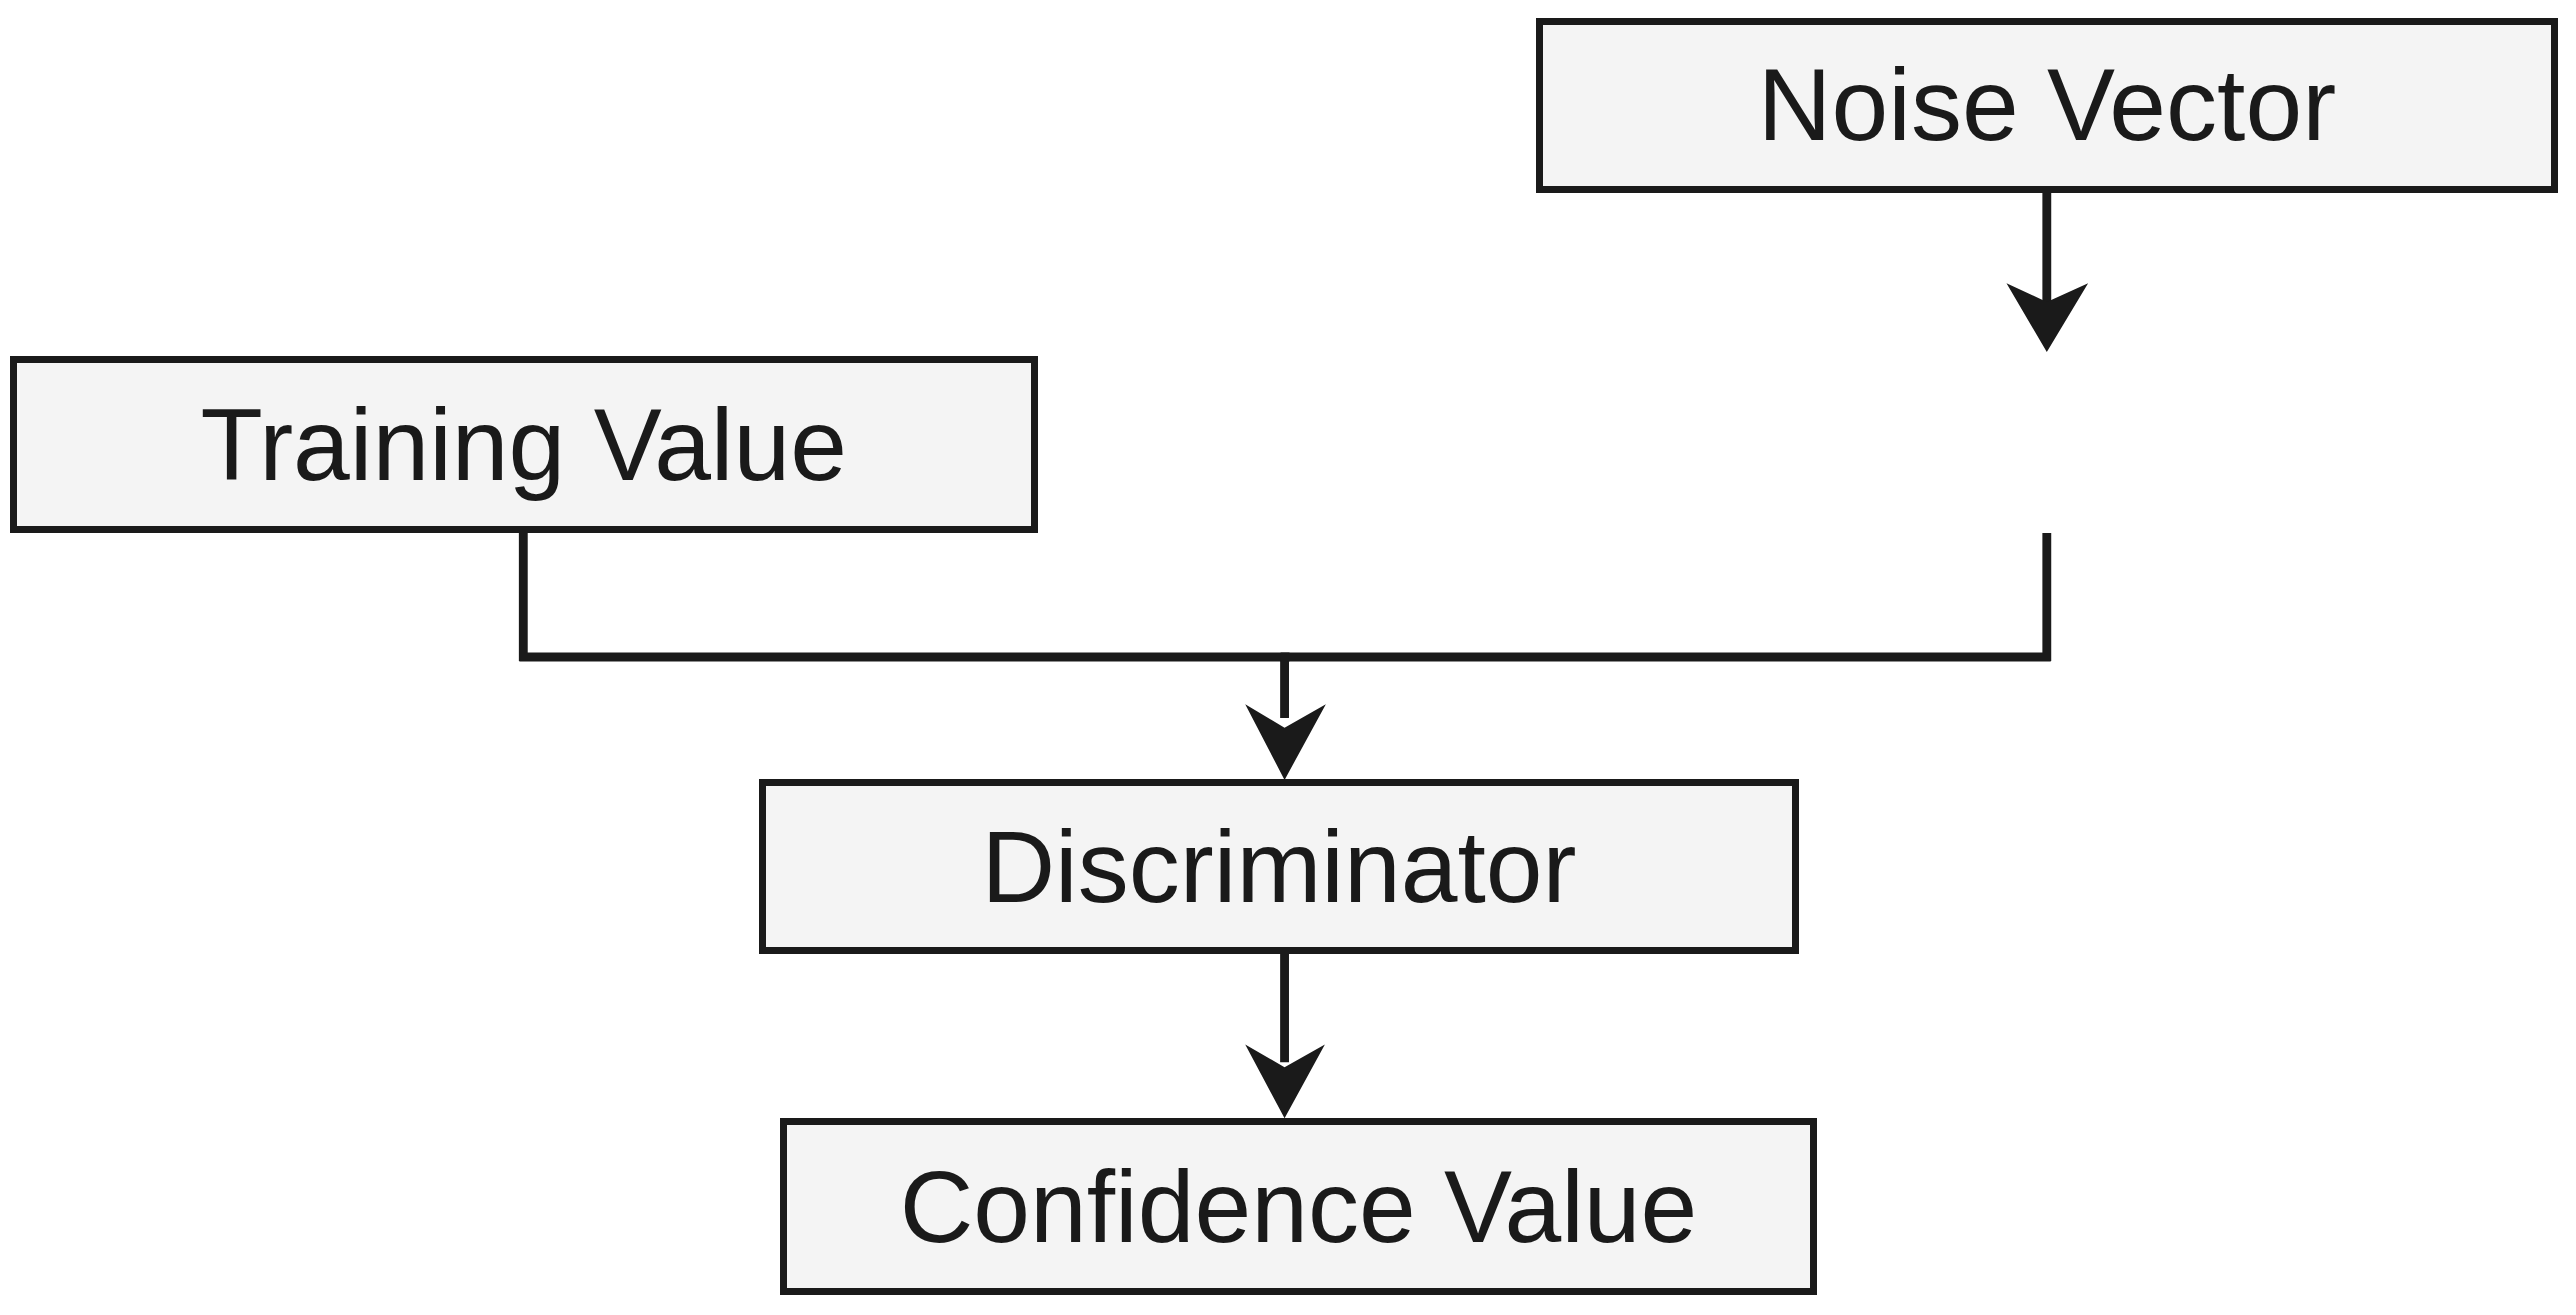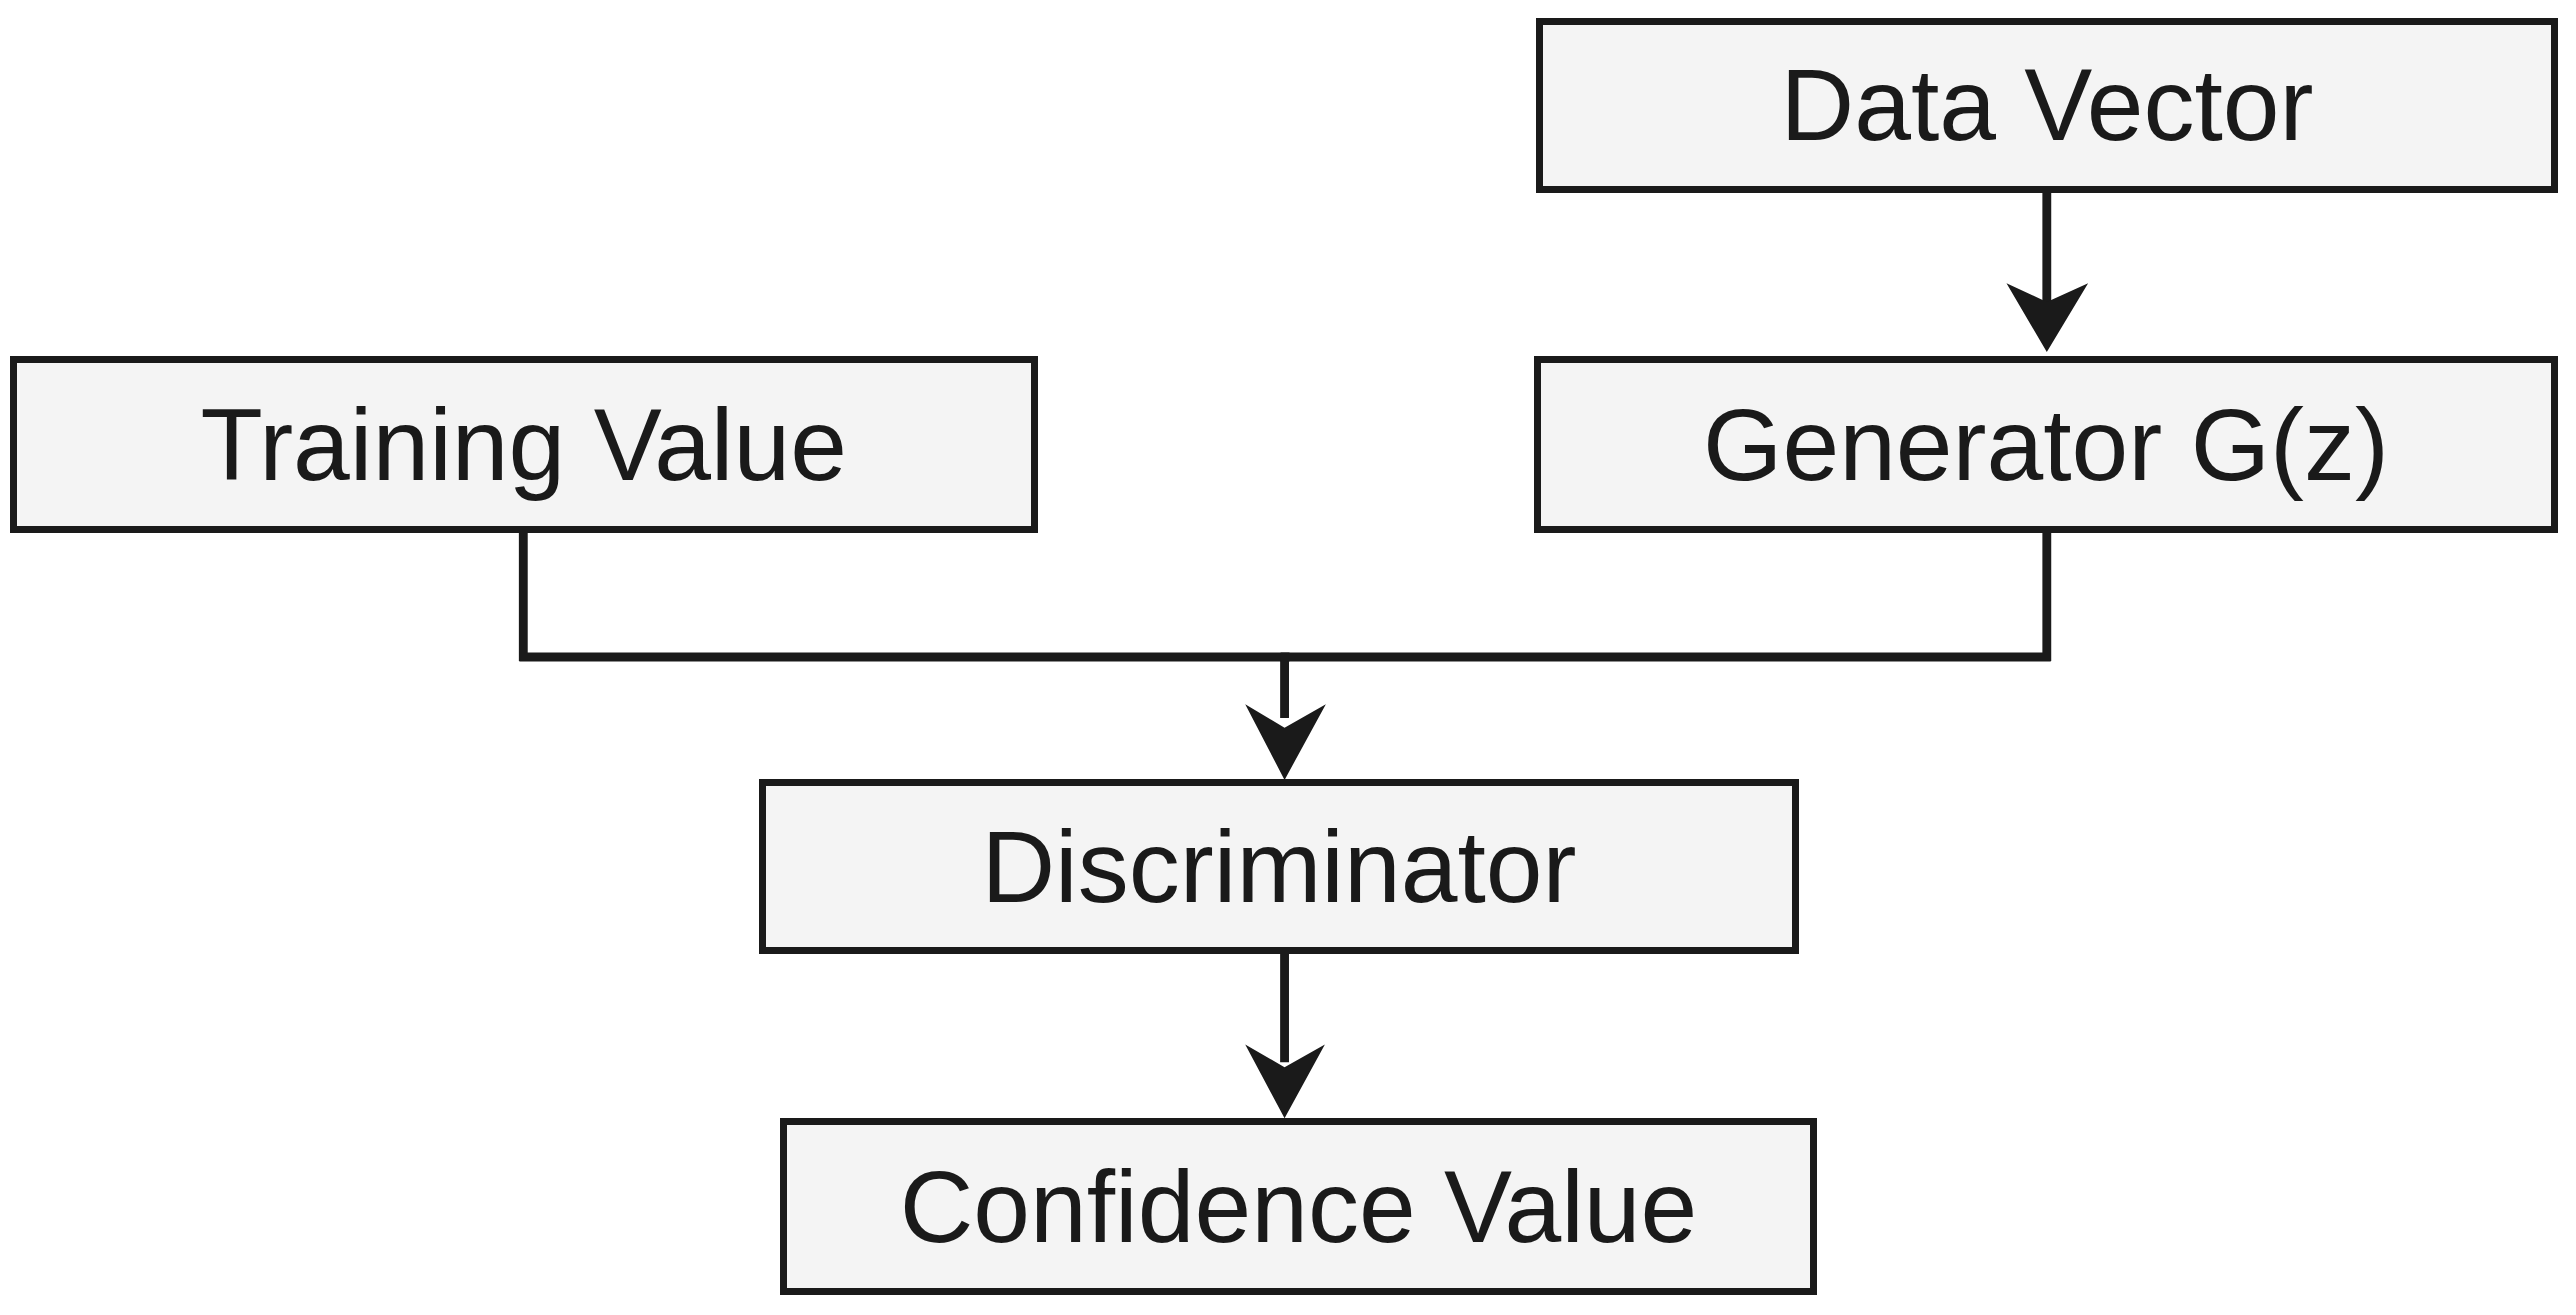--- a/index.html
+++ b/index.html
@@ -73,30 +73,27 @@
       <polygon points="1306,793 1266,716 1306,740 1348,716" fill="#1a1a1a"></polygon>
     </g>
 
     <g>
       <line x1="1306" y1="970" x2="1306" y2="1080" stroke="#1a1a1a" stroke-width="9"></line>
       <polygon points="1306,1137 1266,1062 1306,1085 1347,1062" fill="#1a1a1a"></polygon>
     </g>
   </svg>
 
   <div class="node" id="node-noise-vector" style="left: 1536px; top: 17.7px; width: 1022px; height: 175px; background: rgb(244, 244, 244); border-color: rgb(26, 26, 26);">
-    <span class="node-label">Data Vector</span>
+    <span class="node-label">Noise Vector</span>
   </div>
 
   <div class="node" id="node-training-data" style="left: 9.8px; top: 356px; width: 1028px; height: 177px; background: rgb(244, 244, 244); border-color: rgb(26, 26, 26);">
     <span class="node-label">Training Value</span>
   </div>
 
-  <div class="node" id="node-generator" style="left: 1534px; top: 356px; width: 1024px; height: 177px; background: rgb(244, 244, 244); border-color: rgb(26, 26, 26);">
-    <span class="node-label">Generator G(z)</span>
-  </div>
 
   <div class="node" id="node-discriminator" style="left: 759px; top: 779px; width: 1040px; height: 175px; background: rgb(244, 244, 244); border-color: rgb(26, 26, 26); text-align: center;">
     <span class="node-label">Discriminator</span>
   </div>
 
   <div class="node" id="node-confidence-value" style="left: 780px; top: 1118px; width: 1037px; height: 177px; background: rgb(244, 244, 244); border-color: rgb(26, 26, 26);">
     <span class="node-label">Confidence Value</span>
   </div>
 
 </div>

